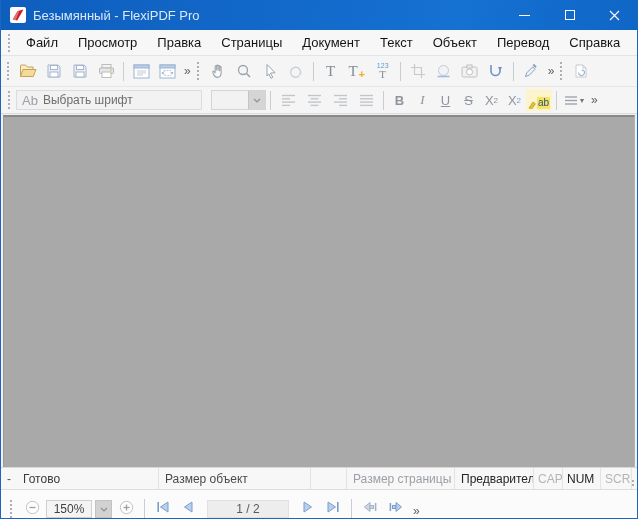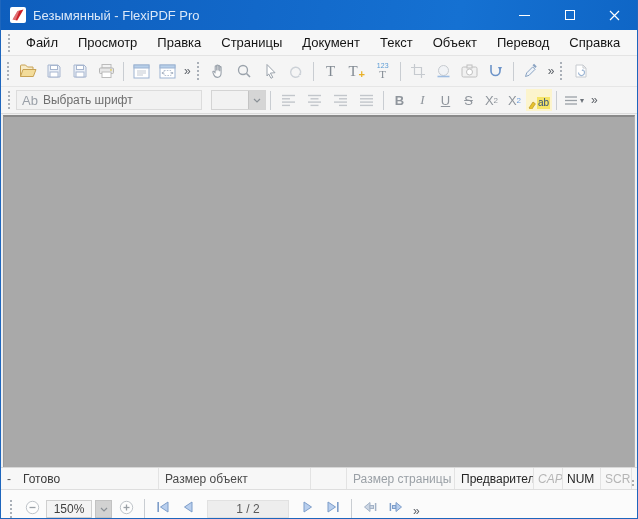--- a/index.html
+++ b/index.html
@@ -88,21 +88,21 @@
   .statusbar{ height:22px; min-height:22px; background:#f7f7f7;
     border-top:1px solid #d8d8d8; display:flex; align-items:stretch; font-size:12px; }
   .seg{ display:flex; align-items:center; padding:0 6px;
     border-right:1px solid #e3e3e3; white-space:nowrap; overflow:hidden; flex:none; }
   .seg-ready{ width:158px; color:#3a3a3a; gap:12px; }
   .seg-ready .dash{ color:#555; }
   .seg-objsize{ width:152px; color:#4a4a4a; }
   .seg-blank{ width:36px; }
   .seg-pagesize{ width:108px; color:#9aa0a6; }
   .seg-preview{ width:79px; color:#252525; }
-  .seg-cap{ width:29px; color:#b5b5b5; padding:0 4px;font-style:italic;}
+  .seg-cap{ width:29px; color:#b5b5b5; padding:0 4px;}
   .seg-num{ width:38px; color:#1f1f1f; padding:0 4px;}
   .seg-scrl{ width:31px; color:#b5b5b5; padding:0 4px;}
   .seg-gripcell{ flex:1; border-right:none; display:flex; align-items:flex-end;
     justify-content:flex-end; padding:0 3px 3px 0; }
   .dotgrip{ width:2px; height:2px; background:#adadad;
     box-shadow:-4px 4px 0 #adadad, 0 4px 0 #adadad; margin-bottom:4px; }
 
   
   .bottombar{ height:29px; min-height:29px; background:#fbfbfb;
     border-top:1px solid #dedede; display:flex; align-items:flex-end;

